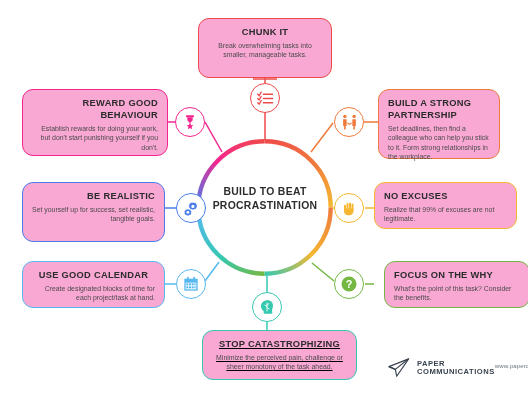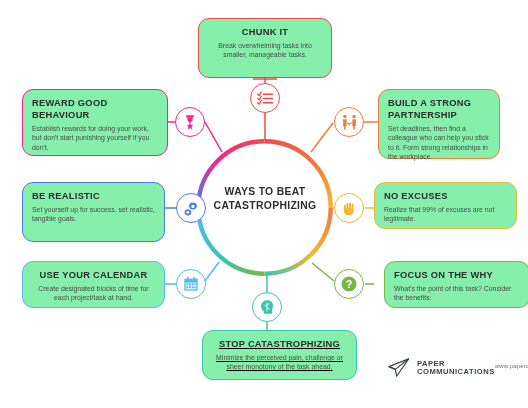--- a/index.html
+++ b/index.html
@@ -7,31 +7,31 @@
     width:528px;height:408px;background:#ffffff;
     font-family:"Liberation Sans", sans-serif;
     overflow:hidden;position:relative;
   }
   #canvas{position:absolute;inset:0;}
   svg.wires{position:absolute;left:0;top:0;width:528px;height:408px;pointer-events:none;}
 
   
   .card{
     position:absolute;box-sizing:border-box;
-    border:1.6px solid #ccc;border-radius:11px;background:#86efac;
+    border:1.6px solid #ccc;border-radius:11px;background:#f9a8d4;
     padding:7px 9px 16px 9px;
   }
   .card .title{
     font-size:9.3px;font-weight:bold;letter-spacing:.28px;
     color:#2b2b2b;line-height:12px;margin:0 0 3px 0;
   }
   .card .desc{
     font-size:6.9px;line-height:9.4px;color:#4a4a4a;margin:0;
   }
-  .ralign{}
+  .ralign{text-align:right;}
   .lalign{text-align:left;}
   .calign{text-align:center;}
 
   
   .bubble{
     position:absolute;width:30px;height:30px;border-radius:50%;
     border:1.6px solid #ccc;background:#fff;box-sizing:border-box;
     display:flex;align-items:center;justify-content:center;
   }
   .bubble svg{display:block;}
@@ -107,21 +107,21 @@
         <stop offset="1" stop-color="#f5b731"></stop>
       </linearGradient>
     </defs>
     <g fill="none" stroke-width="4.4" stroke-linecap="butt">
       <path d="M68.5 2.3 A66.2 66.2 0 0 1 134.7 68.5" stroke="url(#g4)"></path>
       <path d="M134.7 68.5 A66.2 66.2 0 0 1 68.5 134.7" stroke="url(#g1)"></path>
       <path d="M68.5 134.7 A66.2 66.2 0 0 1 2.3 68.5" stroke="url(#g2)"></path>
       <path d="M2.3 68.5 A66.2 66.2 0 0 1 68.5 2.3" stroke="url(#g3)"></path>
     </g>
   </svg>
-  <div id="center-label">WAYS TO BEAT CATASTROPHIZING</div>
+  <div id="center-label">BUILD TO BEAT PROCRASTINATION</div>
 
   <div class="card calign" style="left:198px;top:18px;width:134px;height:60px;border-color:#ef4a4a;">
     <p class="title">CHUNK IT</p>
     <p class="desc">Break overwhelming tasks into smaller, manageable tasks.</p>
   </div>
   <div class="bubble" style="left:250px;top:83px;border-color:#ef4a4a;">
     <svg width="17" height="17" viewBox="0 0 24 24">
       <g stroke="#ef4a4a" stroke-width="2" fill="none" stroke-linecap="round">
         <line x1="9" y1="6" x2="22" y2="6"></line>
           <line x1="9" y1="12" x2="22" y2="12"></line>
@@ -157,21 +157,21 @@
       <g fill="#4a7ce8">
         <path d="M15.5 3.2l.9 1.5 1.7-.3.3 1.7 1.5.9-.9 1.5.9 1.5-1.5.9-.3 1.7-1.7-.3-.9 1.5-1.5-.9-1.5.9-.9-1.5-1.7.3-.3-1.7-1.5-.9.9-1.5-.9-1.5 1.5-.9.3-1.7 1.7.3.9-1.5 1.5.9z"></path>
         <circle cx="14" cy="9" r="2.3" fill="#fff"></circle>
         <path d="M8.2 12.8l.8 1.3 1.5-.2.2 1.5 1.3.8-.8 1.3.8 1.3-1.3.8-.2 1.5-1.5-.2-.8 1.3-1.3-.8-1.3.8-.8-1.3-1.5.2-.2-1.5-1.3-.8.8-1.3-.8-1.3 1.3-.8.2-1.5 1.5.2.8-1.3 1.3.8z"></path>
         <circle cx="6.9" cy="17.4" r="2" fill="#fff"></circle>
       </g>
     </svg>
   </div>
 
   <div class="card calign" style="left:22px;top:261px;width:143px;height:47px;border-color:#57b8f0;">
-    <p class="title">USE YOUR CALENDAR</p>
+    <p class="title">USE GOOD CALENDAR</p>
     <p class="desc ralign">Create designated blocks of time for each project/task at hand.</p>
   </div>
   <div class="bubble" style="left:176px;top:269px;border-color:#57b8f0;">
     <svg width="16" height="16" viewBox="0 0 24 24">
       <g fill="#57b8f0">
         <rect x="6" y="1" width="2.4" height="4" rx="1"></rect>
         <rect x="15.6" y="1" width="2.4" height="4" rx="1"></rect>
         <path d="M2 4h20v18H2z"></path>
         <rect x="4" y="10" width="16" height="10" fill="#fff"></rect>
         <g fill="#57b8f0">

